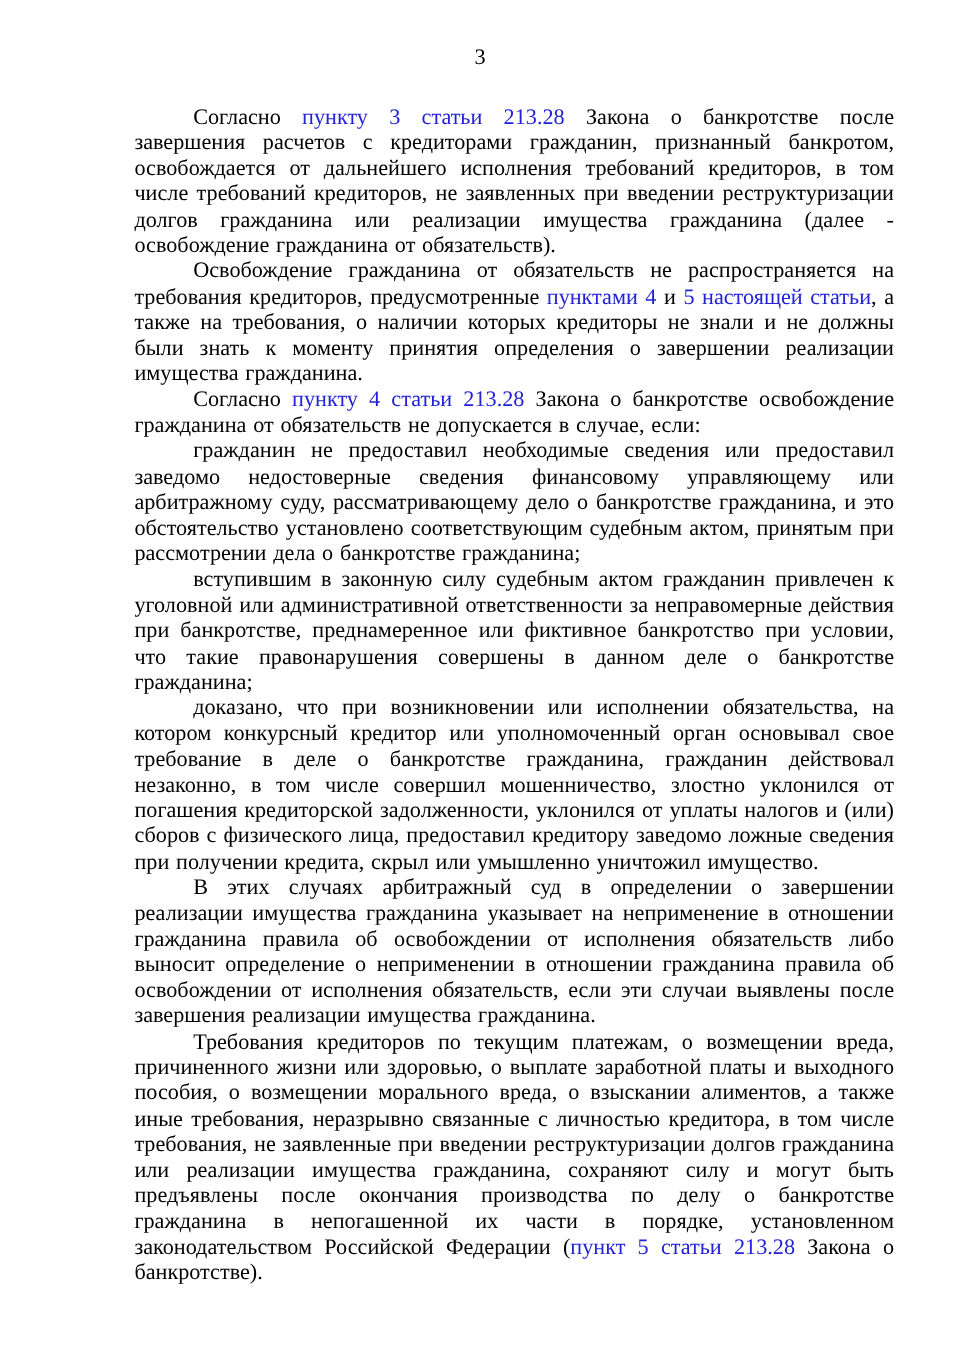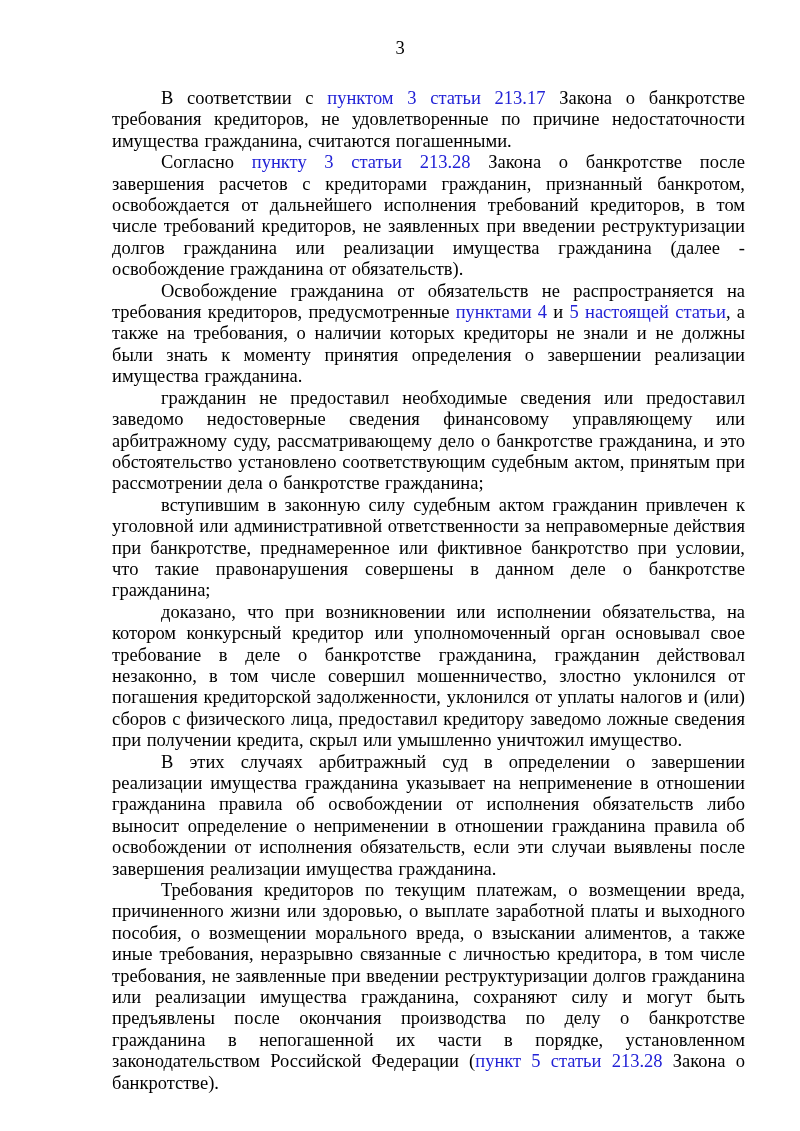--- a/index.html
+++ b/index.html
@@ -43,22 +43,22 @@
     text-decoration: none;
     cursor: pointer;
   }
 </style>
 </head>
 <body>
 
 <div class="page" style="color: rgb(0, 0, 0); background: rgb(255, 255, 255);">
   <div class="page-number">3</div>
   <div class="content" id="content">
-      <p><span>В соответствии с </span><a class="ref-link" href="#">пунктом 3 статьи 213.17</a><span> Закона о банкротстве требования кредиторов, не удовлетворенные по причине недостаточности имущества гражданина, считаются погашенными.</span></p>
       <p><span>Согласно </span><a class="ref-link" href="#">пункту 3 статьи 213.28</a><span> Закона о банкротстве после завершения расчетов с кредиторами гражданин, признанный банкротом, освобождается от дальнейшего исполнения требований кредиторов, в том числе требований кредиторов, не заявленных при введении реструктуризации долгов гражданина или реализации имущества гражданина (далее - освобождение гражданина от обязательств).</span></p>
       <p><span>Освобождение гражданина от обязательств не распространяется на требования кредиторов, предусмотренные </span><a class="ref-link" href="#">пунктами 4</a><span> и </span><a class="ref-link" href="#">5 настоящей статьи</a><span>, а также на требования, о наличии которых кредиторы не знали и не должны были знать к моменту принятия определения о завершении реализации имущества гражданина.</span></p>
+      <p><span>Согласно </span><a class="ref-link" href="#">пункту 4 статьи 213.28</a><span> Закона о банкротстве освобождение гражданина от обязательств не допускается в случае, если:</span></p>
       <p><span>гражданин не предоставил необходимые сведения или предоставил заведомо недостоверные сведения финансовому управляющему или арбитражному суду, рассматривающему дело о банкротстве гражданина, и это обстоятельство установлено соответствующим судебным актом, принятым при рассмотрении дела о банкротстве гражданина;</span></p>
       <p><span>вступившим в законную силу судебным актом гражданин привлечен к уголовной или административной ответственности за неправомерные действия при банкротстве, преднамеренное или фиктивное банкротство при условии, что такие правонарушения совершены в данном деле о банкротстве гражданина;</span></p>
       <p><span>доказано, что при возникновении или исполнении обязательства, на котором конкурсный кредитор или уполномоченный орган основывал свое требование в деле о банкротстве гражданина, гражданин действовал незаконно, в том числе совершил мошенничество, злостно уклонился от погашения кредиторской задолженности, уклонился от уплаты налогов и (или) сборов с физического лица, предоставил кредитору заведомо ложные сведения при получении кредита, скрыл или умышленно уничтожил имущество.</span></p>
       <p><span>В этих случаях арбитражный суд в определении о завершении реализации имущества гражданина указывает на неприменение в отношении гражданина правила об освобождении от исполнения обязательств либо выносит определение о неприменении в отношении гражданина правила об освобождении от исполнения обязательств, если эти случаи выявлены после завершения реализации имущества гражданина.</span></p>
       <p><span>Требования кредиторов по текущим платежам, о возмещении вреда, причиненного жизни или здоровью, о выплате заработной платы и выходного пособия, о возмещении морального вреда, о взыскании алиментов, а также иные требования, неразрывно связанные с личностью кредитора, в том числе требования, не заявленные при введении реструктуризации долгов гражданина или реализации имущества гражданина, сохраняют силу и могут быть предъявлены после окончания производства по делу о банкротстве гражданина в непогашенной их части в порядке, установленном законодательством Российской Федерации (</span><a class="ref-link" href="#">пункт 5 статьи 213.28</a><span> Закона о банкротстве).</span></p>
     </div>
 </div>
 
 </body></html>

